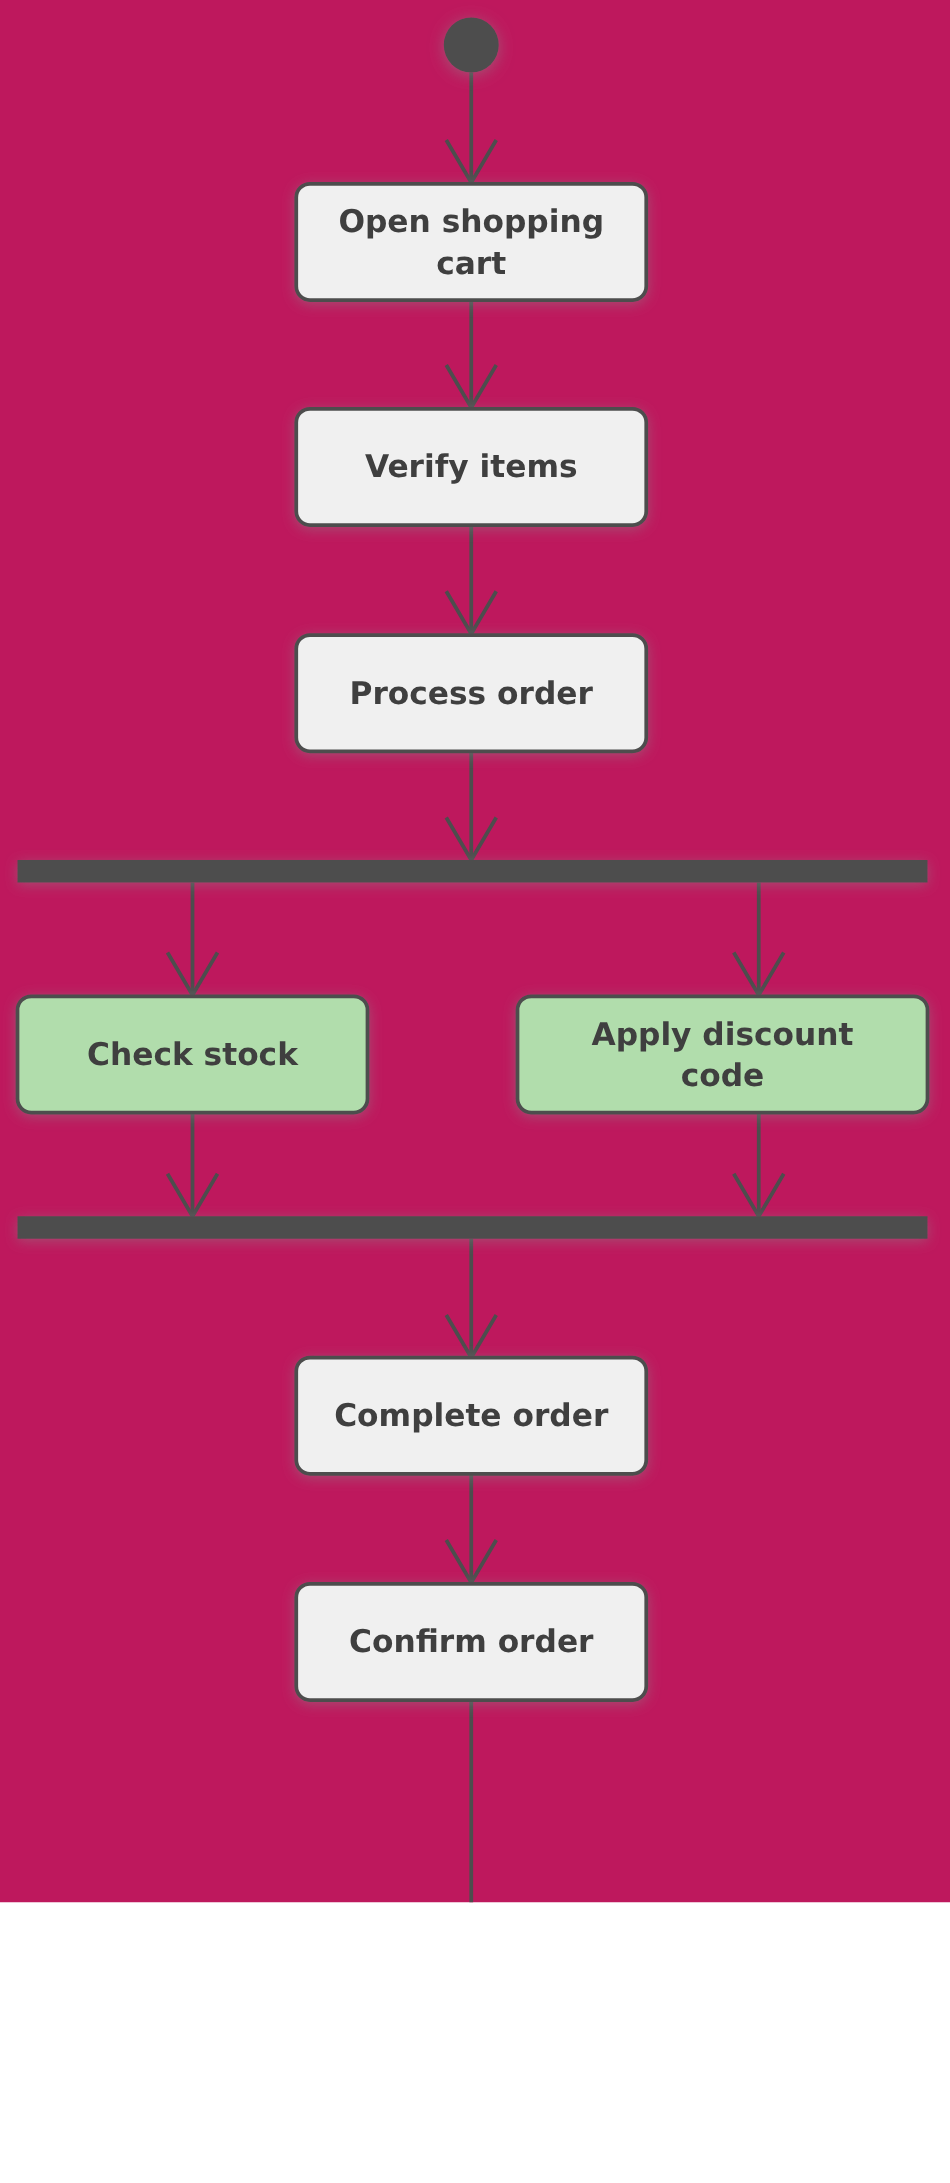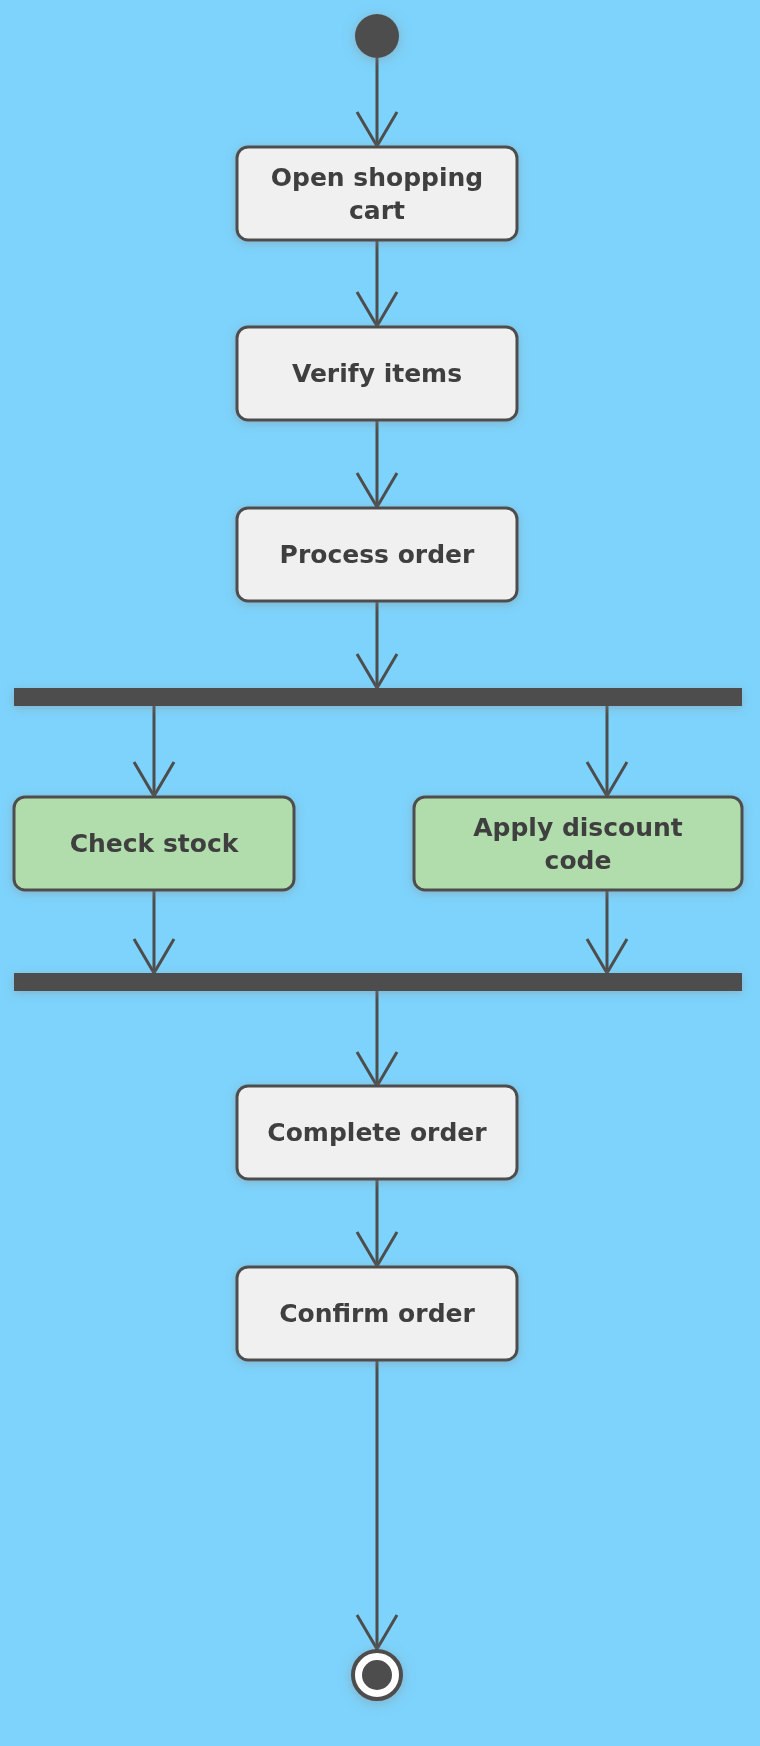--- a/index.html
+++ b/index.html
@@ -7,22 +7,22 @@
     margin: 0;
     padding: 0;
     background: #ffffff;
   }
   body {
     font-family: "DejaVu Sans", "Liberation Sans", sans-serif;
   }
   #canvas {
     position: relative;
     width: 760px;
-    height: 1746px;
-    background: #7dd3fc;
+    height: 1522px;
+    background: #be185d;
     overflow: hidden;
   }
   #diagram-svg {
     position: absolute;
     left: 0;
     top: 0;
     width: 760px;
     height: 1746px;
   }
   .node-label {

